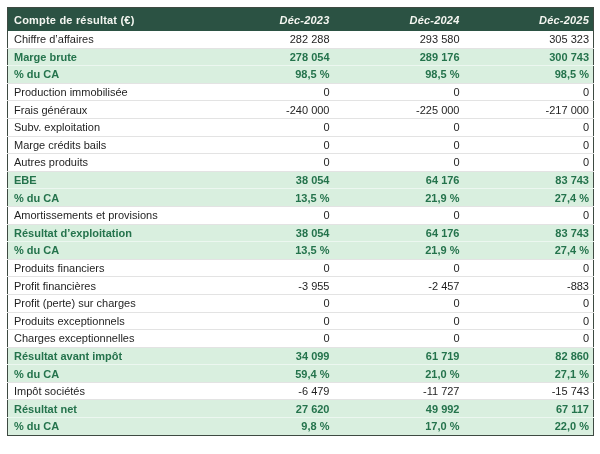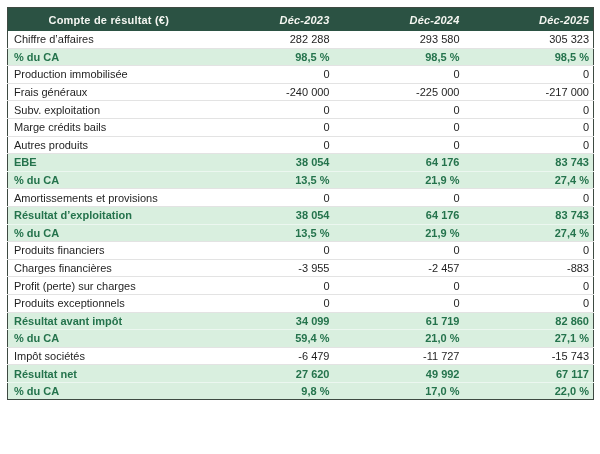--- a/index.html
+++ b/index.html
@@ -32,21 +32,21 @@
   thead th {
     background: #2b5243;
     color: #f4f6f1;
     font-size: 11px;
     font-weight: 700;
     height: 23px;
     letter-spacing: 0.2px;
     white-space: nowrap;
     overflow: hidden;
   }
-  th.label { text-align: center;  padding: 0 0 0 6px; }
+  th.label { text-align: left;  padding: 0 0 0 6px; }
   th.num   { text-align: right; padding: 0 4px 0 0; font-style: italic; }
 
   tbody td {
     font-size: 11px;
     height: 16.6px;
     padding: 0;
     vertical-align: middle;
     white-space: nowrap;
     overflow: hidden;
     border-top: 1px solid #e3e3e3;
@@ -87,20 +87,26 @@
       </tr>
     </thead>
     <tbody>
         <tr class="row-normal">
           <td class="label">Chiffre d’affaires</td>
           <td class="num">282 288</td>
           <td class="num">293 580</td>
           <td class="num">305 323</td>
         </tr>
         <tr class="row-highlight">
+          <td class="label">Marge brute</td>
+          <td class="num">278 054</td>
+          <td class="num">289 176</td>
+          <td class="num">300 743</td>
+        </tr>
+        <tr class="row-highlight">
           <td class="label">% du CA</td>
           <td class="num">98,5 %</td>
           <td class="num">98,5 %</td>
           <td class="num">98,5 %</td>
         </tr>
         <tr class="row-normal">
           <td class="label">Production immobilisée</td>
           <td class="num">0</td>
           <td class="num">0</td>
           <td class="num">0</td>
@@ -159,33 +165,39 @@
           <td class="num">21,9 %</td>
           <td class="num">27,4 %</td>
         </tr>
         <tr class="row-normal">
           <td class="label">Produits financiers</td>
           <td class="num">0</td>
           <td class="num">0</td>
           <td class="num">0</td>
         </tr>
         <tr class="row-normal">
-          <td class="label">Charges financières</td>
+          <td class="label">Profit financières</td>
           <td class="num">-3 955</td>
           <td class="num">-2 457</td>
           <td class="num">-883</td>
         </tr>
         <tr class="row-normal">
           <td class="label">Profit (perte) sur charges</td>
           <td class="num">0</td>
           <td class="num">0</td>
           <td class="num">0</td>
         </tr>
         <tr class="row-normal">
           <td class="label">Produits exceptionnels</td>
+          <td class="num">0</td>
+          <td class="num">0</td>
+          <td class="num">0</td>
+        </tr>
+        <tr class="row-normal">
+          <td class="label">Charges exceptionnelles</td>
           <td class="num">0</td>
           <td class="num">0</td>
           <td class="num">0</td>
         </tr>
         <tr class="row-highlight">
           <td class="label">Résultat avant impôt</td>
           <td class="num">34 099</td>
           <td class="num">61 719</td>
           <td class="num">82 860</td>
         </tr>

